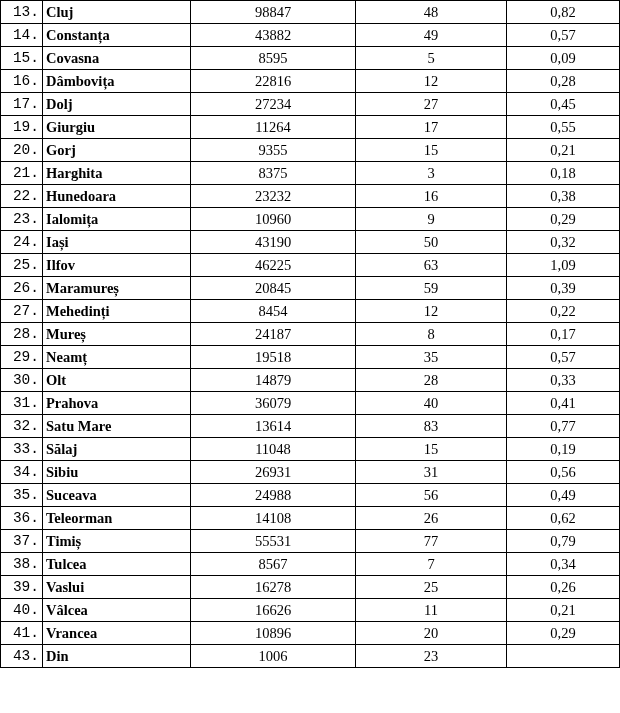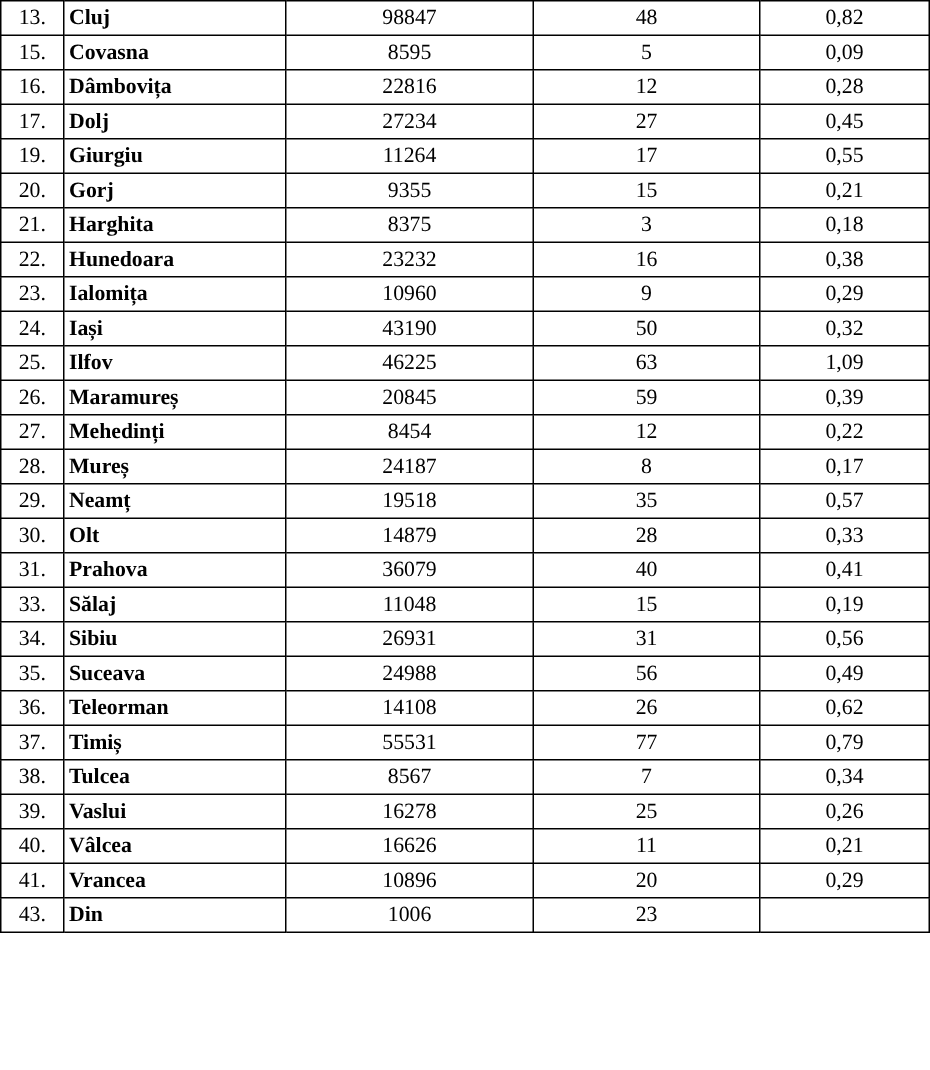--- a/index.html
+++ b/index.html
@@ -34,21 +34,21 @@
   table.data td {
     border: 1px solid #000000;
     height: 22px;
     padding: 0 3px;
     font-size: 14.5px;
     line-height: 20px;
     vertical-align: middle;
     white-space: nowrap;
     overflow: hidden;
   }
-  td.idx  { text-align: center; padding-left: 6px; }
+  td.idx  { text-align: right; padding-left: 6px; font-family: Liberation Mono, monospace; }
   td.name { text-align: left; padding-left: 6px; font-weight: bold; }
   td.num  { text-align: center; }
 </style>
 </head>
 <body>
 
 <div id="sheet">
   <table class="data">
     <colgroup>
       <col class="c-idx">
@@ -59,20 +59,27 @@
     </colgroup>
     <tbody id="tbody">
         <tr>
           <td class="idx">13.</td>
           <td class="name">Cluj</td>
           <td class="num">98847</td>
           <td class="num">48</td>
           <td class="num">0,82</td>
         </tr>
         <tr>
+          <td class="idx">14.</td>
+          <td class="name">Constanța</td>
+          <td class="num">43882</td>
+          <td class="num">49</td>
+          <td class="num">0,57</td>
+        </tr>
+        <tr>
           <td class="idx">15.</td>
           <td class="name">Covasna</td>
           <td class="num">8595</td>
           <td class="num">5</td>
           <td class="num">0,09</td>
         </tr>
         <tr>
           <td class="idx">16.</td>
           <td class="name">Dâmbovița</td>
           <td class="num">22816</td>
@@ -171,20 +178,27 @@
           <td class="num">0,33</td>
         </tr>
         <tr>
           <td class="idx">31.</td>
           <td class="name">Prahova</td>
           <td class="num">36079</td>
           <td class="num">40</td>
           <td class="num">0,41</td>
         </tr>
         <tr>
+          <td class="idx">32.</td>
+          <td class="name">Satu Mare</td>
+          <td class="num">13614</td>
+          <td class="num">83</td>
+          <td class="num">0,77</td>
+        </tr>
+        <tr>
           <td class="idx">33.</td>
           <td class="name">Sălaj</td>
           <td class="num">11048</td>
           <td class="num">15</td>
           <td class="num">0,19</td>
         </tr>
         <tr>
           <td class="idx">34.</td>
           <td class="name">Sibiu</td>
           <td class="num">26931</td>

